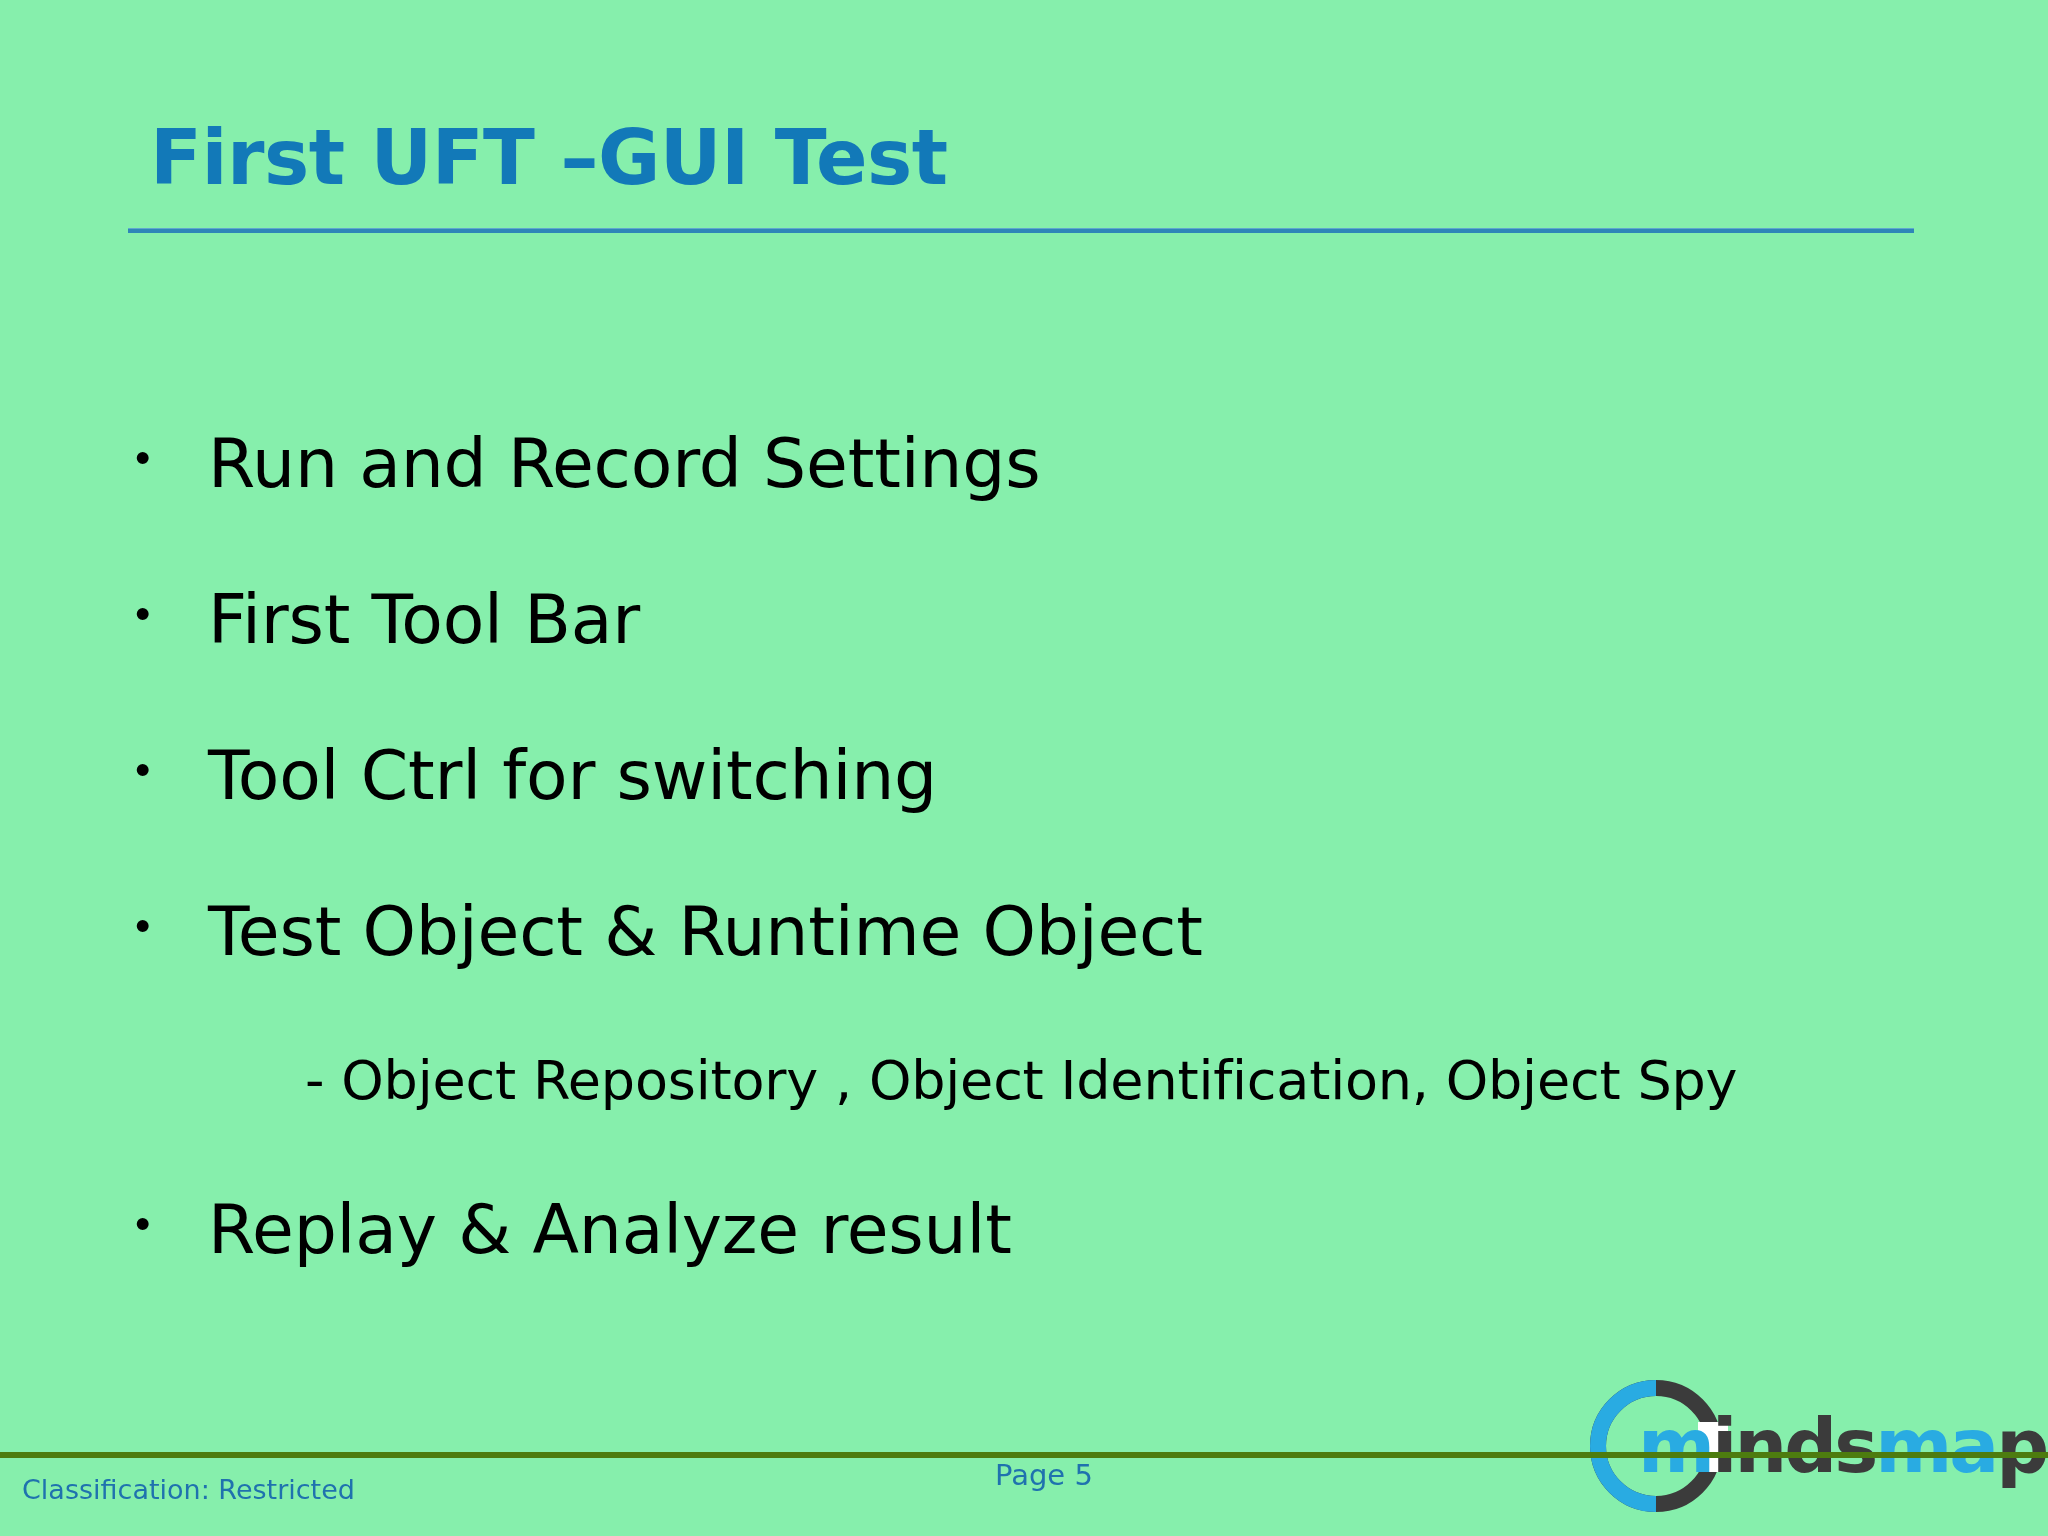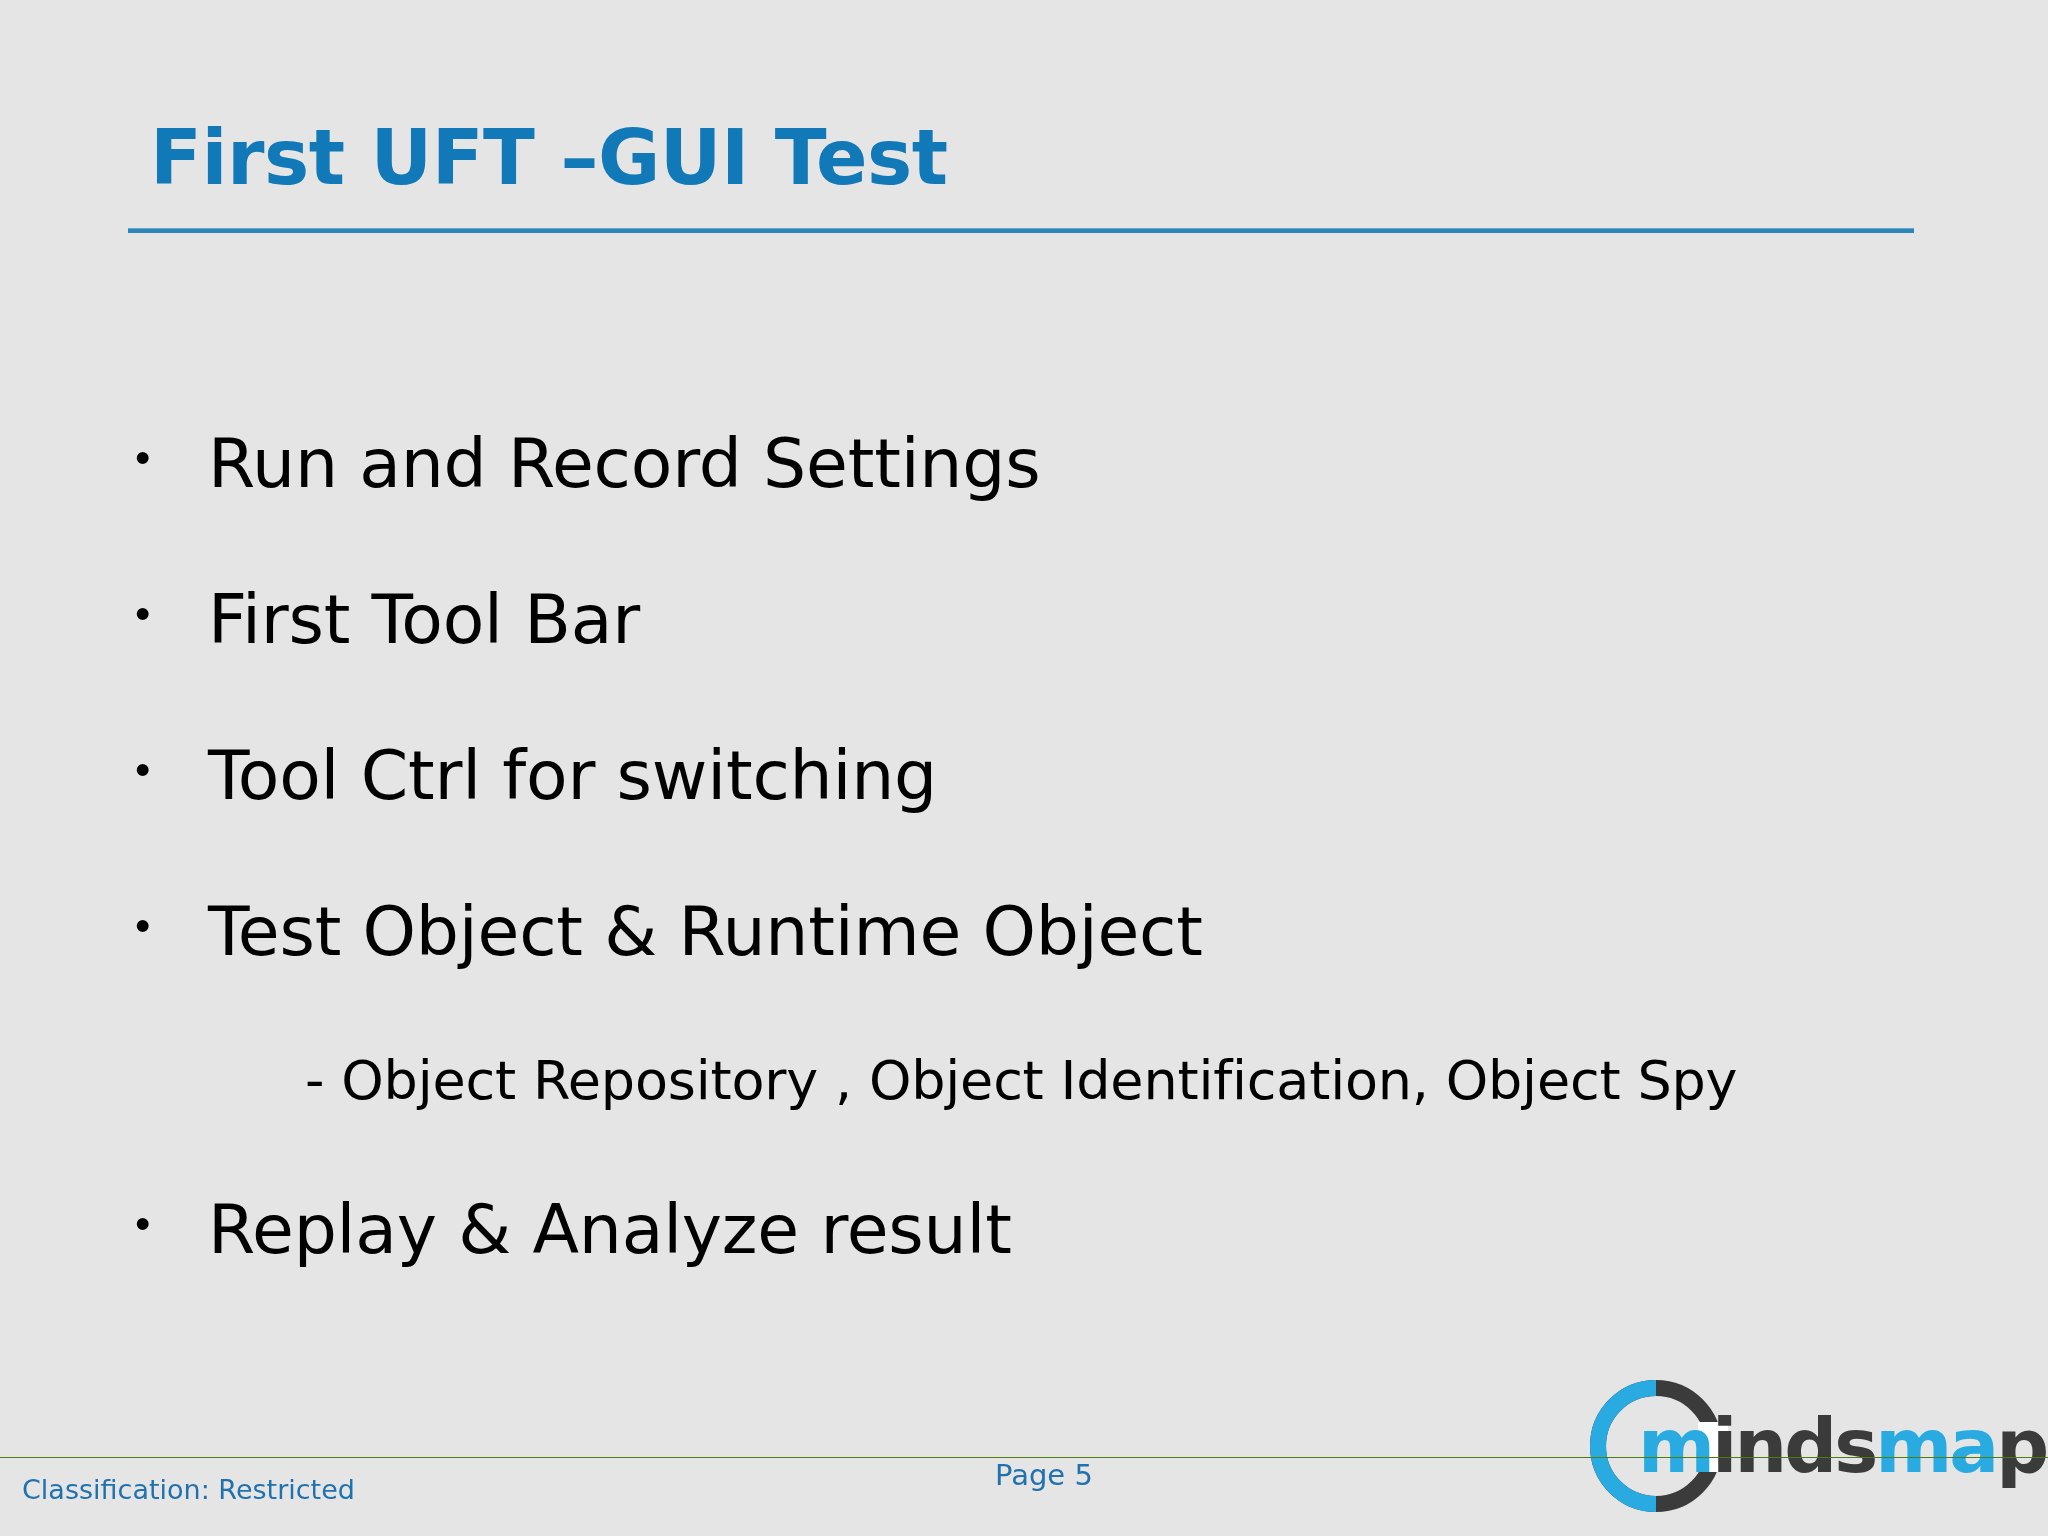--- a/index.html
+++ b/index.html
@@ -8,21 +8,21 @@
     padding: 0;
     background: #ffffff;
   }
   body {
     font-family: "Liberation Sans", "DejaVu Sans", sans-serif;
   }
   .slide {
     position: relative;
     width: 2048px;
     height: 1536px;
-    background: #e5e5e5;
+    background: #86efac;
     overflow: hidden;
     box-sizing: border-box;
   }
 
   
   .title-block {
     position: absolute;
     left: 128px;
     top: 118px;
     width: 1790px;
@@ -102,21 +102,21 @@
     line-height: 1.0;
   }
 
   
   .footer {
     position: absolute;
     left: 0;
     bottom: 0;
     width: 2048px;
     height: 78px;
-    border-top: 1px solid #4d7c0f;
+    border-top: 6px solid #4d7c0f;
   }
   .footer-classification {
     position: absolute;
     left: 22px;
     top: 16px;
     font-size: 27px;
     color: #1F72AE;
     font-family: "DejaVu Sans", "Liberation Sans", sans-serif;
     white-space: nowrap;
   }

